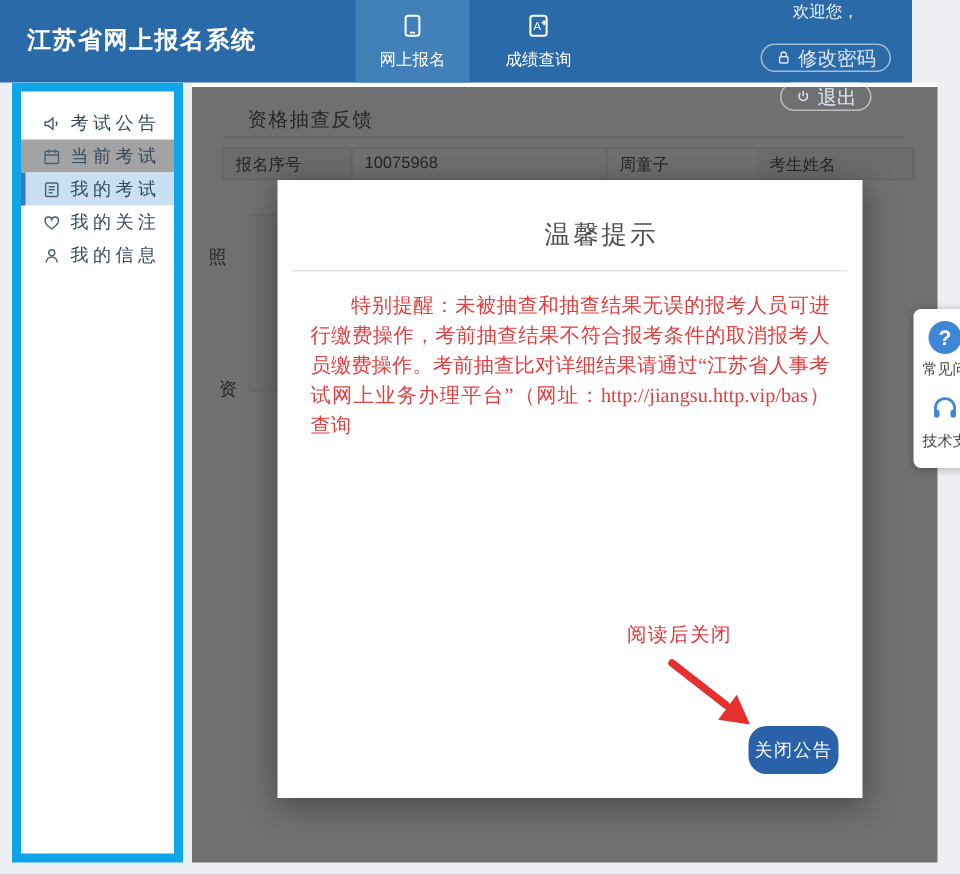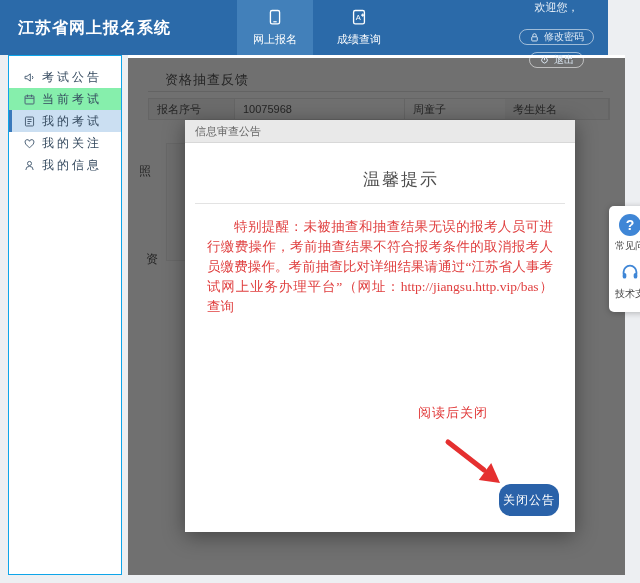--- a/index.html
+++ b/index.html
@@ -10,28 +10,28 @@
   .top{position:absolute;left:0;top:0;width:608px;height:55px;background:#2b6aa9;z-index:10;}
   .app-title{position:absolute;left:18px;top:0;line-height:55px;color:#fff;font-size:16px;font-weight:bold;letter-spacing:1px;}
   .tabs{position:absolute;left:237px;top:0;height:55px;display:flex;}
   .tab{width:76px;height:55px;display:flex;flex-direction:column;align-items:center;justify-content:center;gap:4px;color:#fff;cursor:pointer;margin-right:8px;}
   .tab.selected{background:#4280ba;}
   .tab .lbl{font-size:11px;}
   .hdr-right{position:absolute;right:14px;top:0;height:55px;display:flex;align-items:center;gap:7px;flex-direction:column;}
   .welcome{color:#e8f0f8;font-size:11px;}
   .name-blur{width:26px;height:12px;border-radius:2px;background:#8aa9c9;filter:blur(1.5px);opacity:.8;}
   .pill{display:flex;align-items:center;gap:4px;height:19px;padding:0 9px;border:1px solid rgba(255,255,255,.55);
-    border-radius:10px;background:transparent;color:#dce8f4;font-size:10px;cursor:pointer;font-family:inherit;}
-
-  
-  .sidebar{position:absolute;left:8px;top:55px;width:114px;height:520px;background:#fff;border:1px solid #0ea5e9;z-index:10;padding-top:10px;}
+    border-radius:10px;background:transparent;color:#dce8f4;font-size:13px;cursor:pointer;font-family:inherit;}
+
+  
+  .sidebar{position:absolute;left:8px;top:55px;width:114px;height:520px;background:#fff;border:6px solid #0ea5e9;z-index:10;padding-top:10px;}
   .side-item{display:flex;align-items:center;height:22px;padding-left:14px;gap:6px;font-size:12px;
     letter-spacing:3px;color:#34495e;cursor:pointer;white-space:nowrap;}
   .side-item .ic{display:flex;color:#4a6075;flex:0 0 auto;letter-spacing:0;}
-  .side-item.row2{background:#86efac;}
+  .side-item.row2{background:#a3a3a3;}
   .side-item.selected{background:#cbdff2;border-left:3px solid #3a79bb;padding-left:11px;}
 
   
   .content{position:absolute;left:128px;top:55px;width:497px;height:520px;background:#fff;z-index:1;}
   .sec-title{position:absolute;left:37px;top:16px;font-size:13px;color:#555;letter-spacing:1px;}
   .sec-rule{position:absolute;left:20px;top:36px;width:455px;height:1px;background:#e2e2e2;}
   .info-table{position:absolute;left:20px;top:43px;width:462px;display:flex;border:1px solid #e6e6e6;height:22px;font-size:11px;color:#555;}
   .cell{display:flex;align-items:center;padding-left:8px;border-right:1px solid #e6e6e6;height:100%;}
   .cell.lab{background:#f5f5f5;}
   .photo-box{position:absolute;left:38px;top:88px;width:22px;height:118px;background:#fbfbfb;border:1px solid #ededed;}
@@ -42,21 +42,21 @@
 
   
   .modal{position:absolute;left:185px;top:120px;width:390px;height:412px;background:#fff;z-index:50;
     box-shadow:0 4px 20px rgba(0,0,0,.4);}
   .modal-bar{height:23px;background:#e9e9e9;border-bottom:1px solid #d8d8d8;display:flex;align-items:center;
     padding-left:10px;font-size:11px;color:#666;}
   .modal-title{margin-top:25px;text-align:center;font-size:17px;color:#4d4d4d;letter-spacing:2px;font-weight:500;padding-left:42px;}
   .modal-hr{margin:12px 10px 0 10px;border:none;border-top:1px solid #e3e3e3;}
   .notice{margin:13px 22px 0 22px;font-family:"Liberation Serif","DejaVu Serif",serif;font-size:13.5px;
     line-height:20px;color:#e04040;text-indent:2em;text-align:justify;}
-  .annotation{position:absolute;left:233px;top:284px;font-family:"Liberation Serif","DejaVu Serif",serif;
+  .annotation{position:absolute;left:233px;top:294px;font-family:"Liberation Serif","DejaVu Serif",serif;
     font-size:13px;color:#e03535;letter-spacing:1px;}
   .arrow-wrap{position:absolute;left:255px;top:316px;}
   .close-btn{position:absolute;right:16px;bottom:16px;width:60px;height:32px;border:none;border-radius:12px;
     background:#2a62a9;color:#fff;font-size:12px;cursor:pointer;font-family:inherit;letter-spacing:1px;padding:0;}
 
   
   .float-panel{position:absolute;left:609px;top:206px;width:46px;height:106px;background:#fff;z-index:60;
     border-radius:5px 0 0 5px;box-shadow:0 1px 6px rgba(0,0,0,.25);display:flex;flex-direction:column;align-items:flex-start;
     padding:8px 0 0 6px;gap:9px;}
   .fp-item{display:flex;flex-direction:column;align-items:flex-start;gap:3px;cursor:pointer;}
@@ -174,21 +174,20 @@
     <div class="cell" style="flex:1;border-right:none;">周童子</div>
     <div class="cell lab" style="width:104px;">考生姓名</div>
   </div>
   <div class="photo-box"></div>
   <div class="frag frag-photo">照</div>
   <div class="frag frag-qual">资</div>
   <div class="dim"></div>
 </div>
 
 <div class="modal">
-  <div class="modal-bar">信息审查公告</div>
   <div class="modal-title">温馨提示</div>
   <hr class="modal-hr">
   <p class="notice">特别提醒：未被抽查和抽查结果无误的报考人员可进行缴费操作，考前抽查结果不符合报考条件的取消报考人员缴费操作。考前抽查比对详细结果请通过“江苏省人事考试网上业务办理平台”（网址：http://jiangsu.http.vip/bas）查询</p>
   <div class="annotation">阅读后关闭</div>
   <div class="arrow-wrap">
     <svg width="75" height="60" viewBox="0 0 75 60">
       <path d="M8 6 L44 34" stroke="#e53030" stroke-width="5" stroke-linecap="round" fill="none"></path>
       <polygon points="60,47 38.8,43.9 51.2,27.1" fill="#e53030"></polygon>
     </svg>
   </div>

